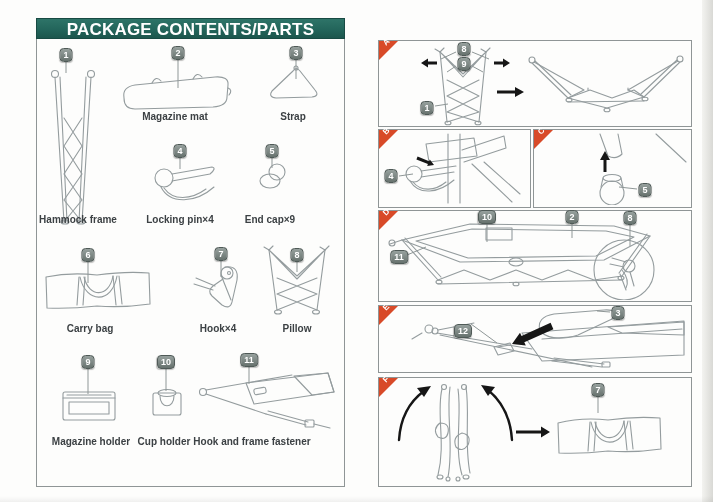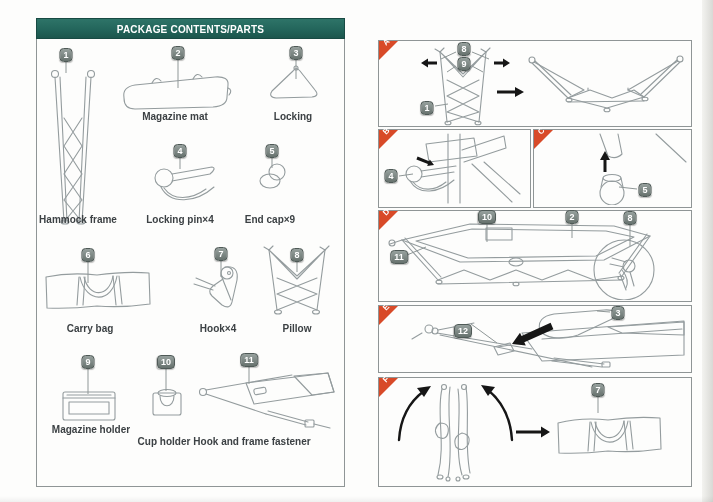--- a/index.html
+++ b/index.html
@@ -1,20 +1,20 @@
 <!DOCTYPE html>
 <html><head>
 <meta charset="utf-8">
 <style>
   html,body{margin:0;padding:0;background:#ffffff;}
   #page{position:relative;width:713px;height:502px;background:#fdfdfc;overflow:hidden;
         font-family:"Liberation Sans",sans-serif;}
   .panel-box{position:absolute;border:1px solid #8f9596;background:#fdfdfc;box-sizing:border-box;}
   .hdr{position:absolute;height:21px;background:linear-gradient(180deg,#2e7468 0%,#23655b 55%,#1c564d 100%);
-       color:#fff;font-weight:bold;font-size:10px;letter-spacing:.2px;text-align:center;line-height:21px;
+       color:#fff;font-weight:bold;font-size:17px;letter-spacing:.2px;text-align:center;line-height:21px;
        box-sizing:border-box;border:1px solid #184a43;}
   .sec-box{position:absolute;border:1px solid #8f9596;background:#fdfdfc;box-sizing:border-box;}
   .corner{position:absolute;top:0;left:0;width:0;height:0;
           border-top:19px solid #d84a28;border-right:19px solid transparent;}
   .corner-letter{position:absolute;top:0px;left:2px;color:#fff;font-size:8px;font-weight:bold;
           transform:rotate(-45deg);transform-origin:left top;}
   .badge{position:absolute;z-index:6;min-width:11px;height:14px;padding:0 3px;
          background:linear-gradient(180deg,#97a19e,#67726e);border:1px solid #4f5a57;border-radius:4px;
          color:#fff;font-size:9px;font-weight:bold;display:flex;align-items:center;justify-content:center;
          transform:translateX(-50%);box-shadow:0 1px 1px rgba(0,0,0,.25);box-sizing:border-box;}
@@ -66,21 +66,21 @@
   </div>
   <div class="part-label" style="left:175px;top:111px;">Magazine mat</div>
 
   <div class="badge" style="left:296px;top:46px;">3</div>
   <div class="ill" style="left:266px;top:62px;">
     <svg width="58" height="46" viewBox="0 0 58 46">
       <path d="M27,9 q3,-5 7,0 l15,19 q5,6 -3,7 l-36,1 q-8,-1 -4,-7 z" fill="#ffffff"></path>
       <circle cx="30" cy="6" r="2"></circle>
     </svg>
   </div>
-  <div class="part-label" style="left:293px;top:111px;">Locking</div>
+  <div class="part-label" style="left:293px;top:111px;">Strap</div>
 
   <div class="badge" style="left:180px;top:144px;">4</div>
   <div class="ill" style="left:150px;top:158px;">
     <svg width="72" height="48" viewBox="0 0 72 48">
       <circle cx="14" cy="20" r="9"></circle>
       <path d="M22,16 L62,9 M22,23 L60,16 M62,9 q5,1 -2,7"></path>
       <path d="M11,29 C20,47 46,45 64,29" stroke="#1c1c1c" stroke-width="2.2"></path>
       <path d="M14,30 C23,43 41,42 56,31" stroke="#1c1c1c" stroke-width="2.2"></path>
     </svg>
   </div>
@@ -133,21 +133,21 @@
 
   <div class="badge" style="left:88px;top:355px;">9</div>
   <div class="ill" style="left:58px;top:384px;">
     <svg width="62" height="42" viewBox="0 0 62 42">
       <rect x="5" y="8" width="52" height="28" rx="2" fill="#ffffff"></rect>
       <path d="M5,14 L57,14"></path>
       <rect x="11" y="18" width="40" height="12" fill="#eef1f1"></rect>
       <path d="M9,11 L53,11"></path>
     </svg>
   </div>
-  <div class="part-label" style="left:91px;top:424px;">Magazine holder</div>
+  <div class="part-label" style="left:91px;top:436px;">Magazine holder</div>
 
   <div class="badge" style="left:166px;top:355px;">10</div>
   <div class="ill" style="left:148px;top:384px;">
     <svg width="38" height="36" viewBox="0 0 38 36">
       <rect x="5" y="9" width="28" height="22" rx="2" fill="#ffffff"></rect>
       <ellipse cx="19" cy="9" rx="9" ry="3.5" fill="#ffffff"></ellipse>
       <path d="M12,12 C12,25 26,25 26,12"></path>
     </svg>
   </div>
   <div class="part-label" style="left:164px;top:436px;">Cup holder</div>

